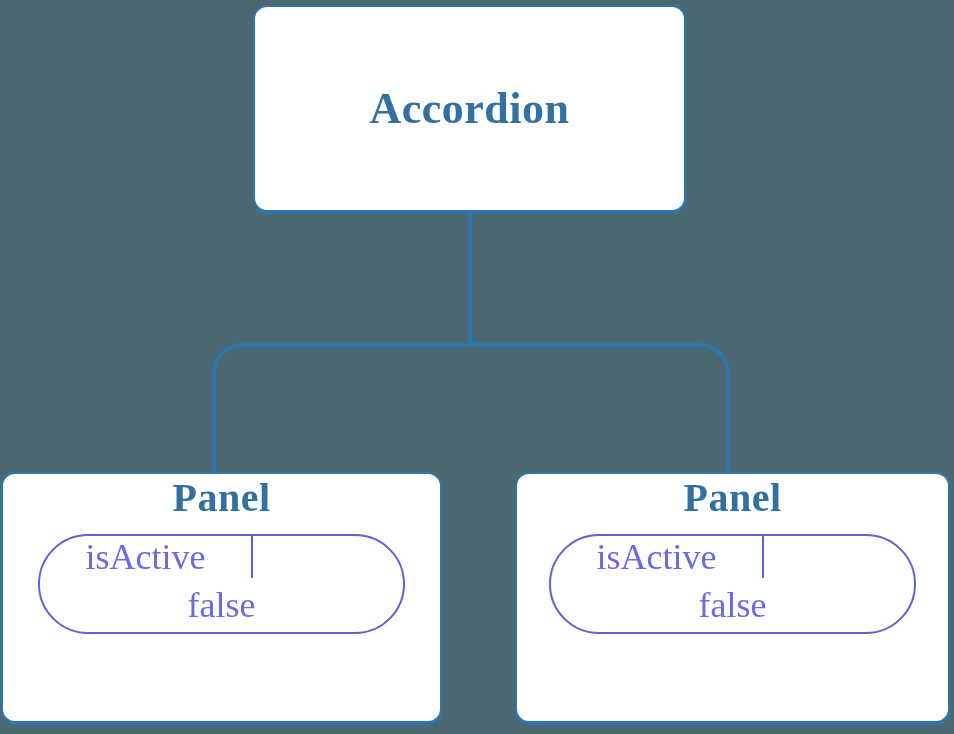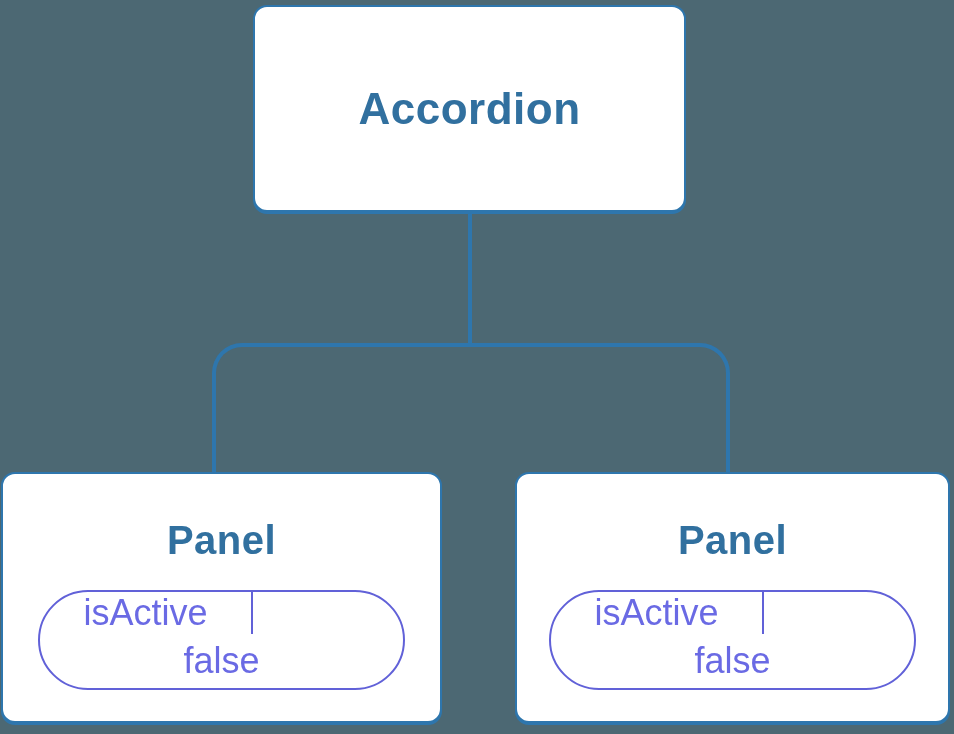--- a/index.html
+++ b/index.html
@@ -11,21 +11,21 @@
     --prop-border: #6161D8;
     --prop-text: #6A6AE4;
   }
   * { margin: 0; padding: 0; box-sizing: border-box; }
   html, body { background: var(--background); }
   .canvas {
     position: relative;
     width: 954px;
     height: 734px;
     background: var(--background);
-    font-family: Liberation Sans, sans-serif;
+    font-family: Liberation Serif, serif;
     overflow: hidden;
   }
 
   
   .stem {
     position: absolute;
     left: 468px; top: 211px;
     width: 4px; height: 134px;
     background: var(--connector);
   }
@@ -56,22 +56,21 @@
     font-size: 44px;
     font-weight: 600;
     letter-spacing: 0.5px;
   }
   .node-panel {
     top: 472px;
     height: 251px;
     display: flex;
     flex-direction: column;
     align-items: center;
-    padding-top: 42px;
-    gap: 26px;
+    gap: 12px;
   }
   .panel-left  { left: 1px;   width: 441px; }
   .panel-right { left: 515px; width: 435px; }
   .node-panel .node-title {
     font-size: 40px;
     line-height: 48px;
   }
 
   
   .prop-badge {

